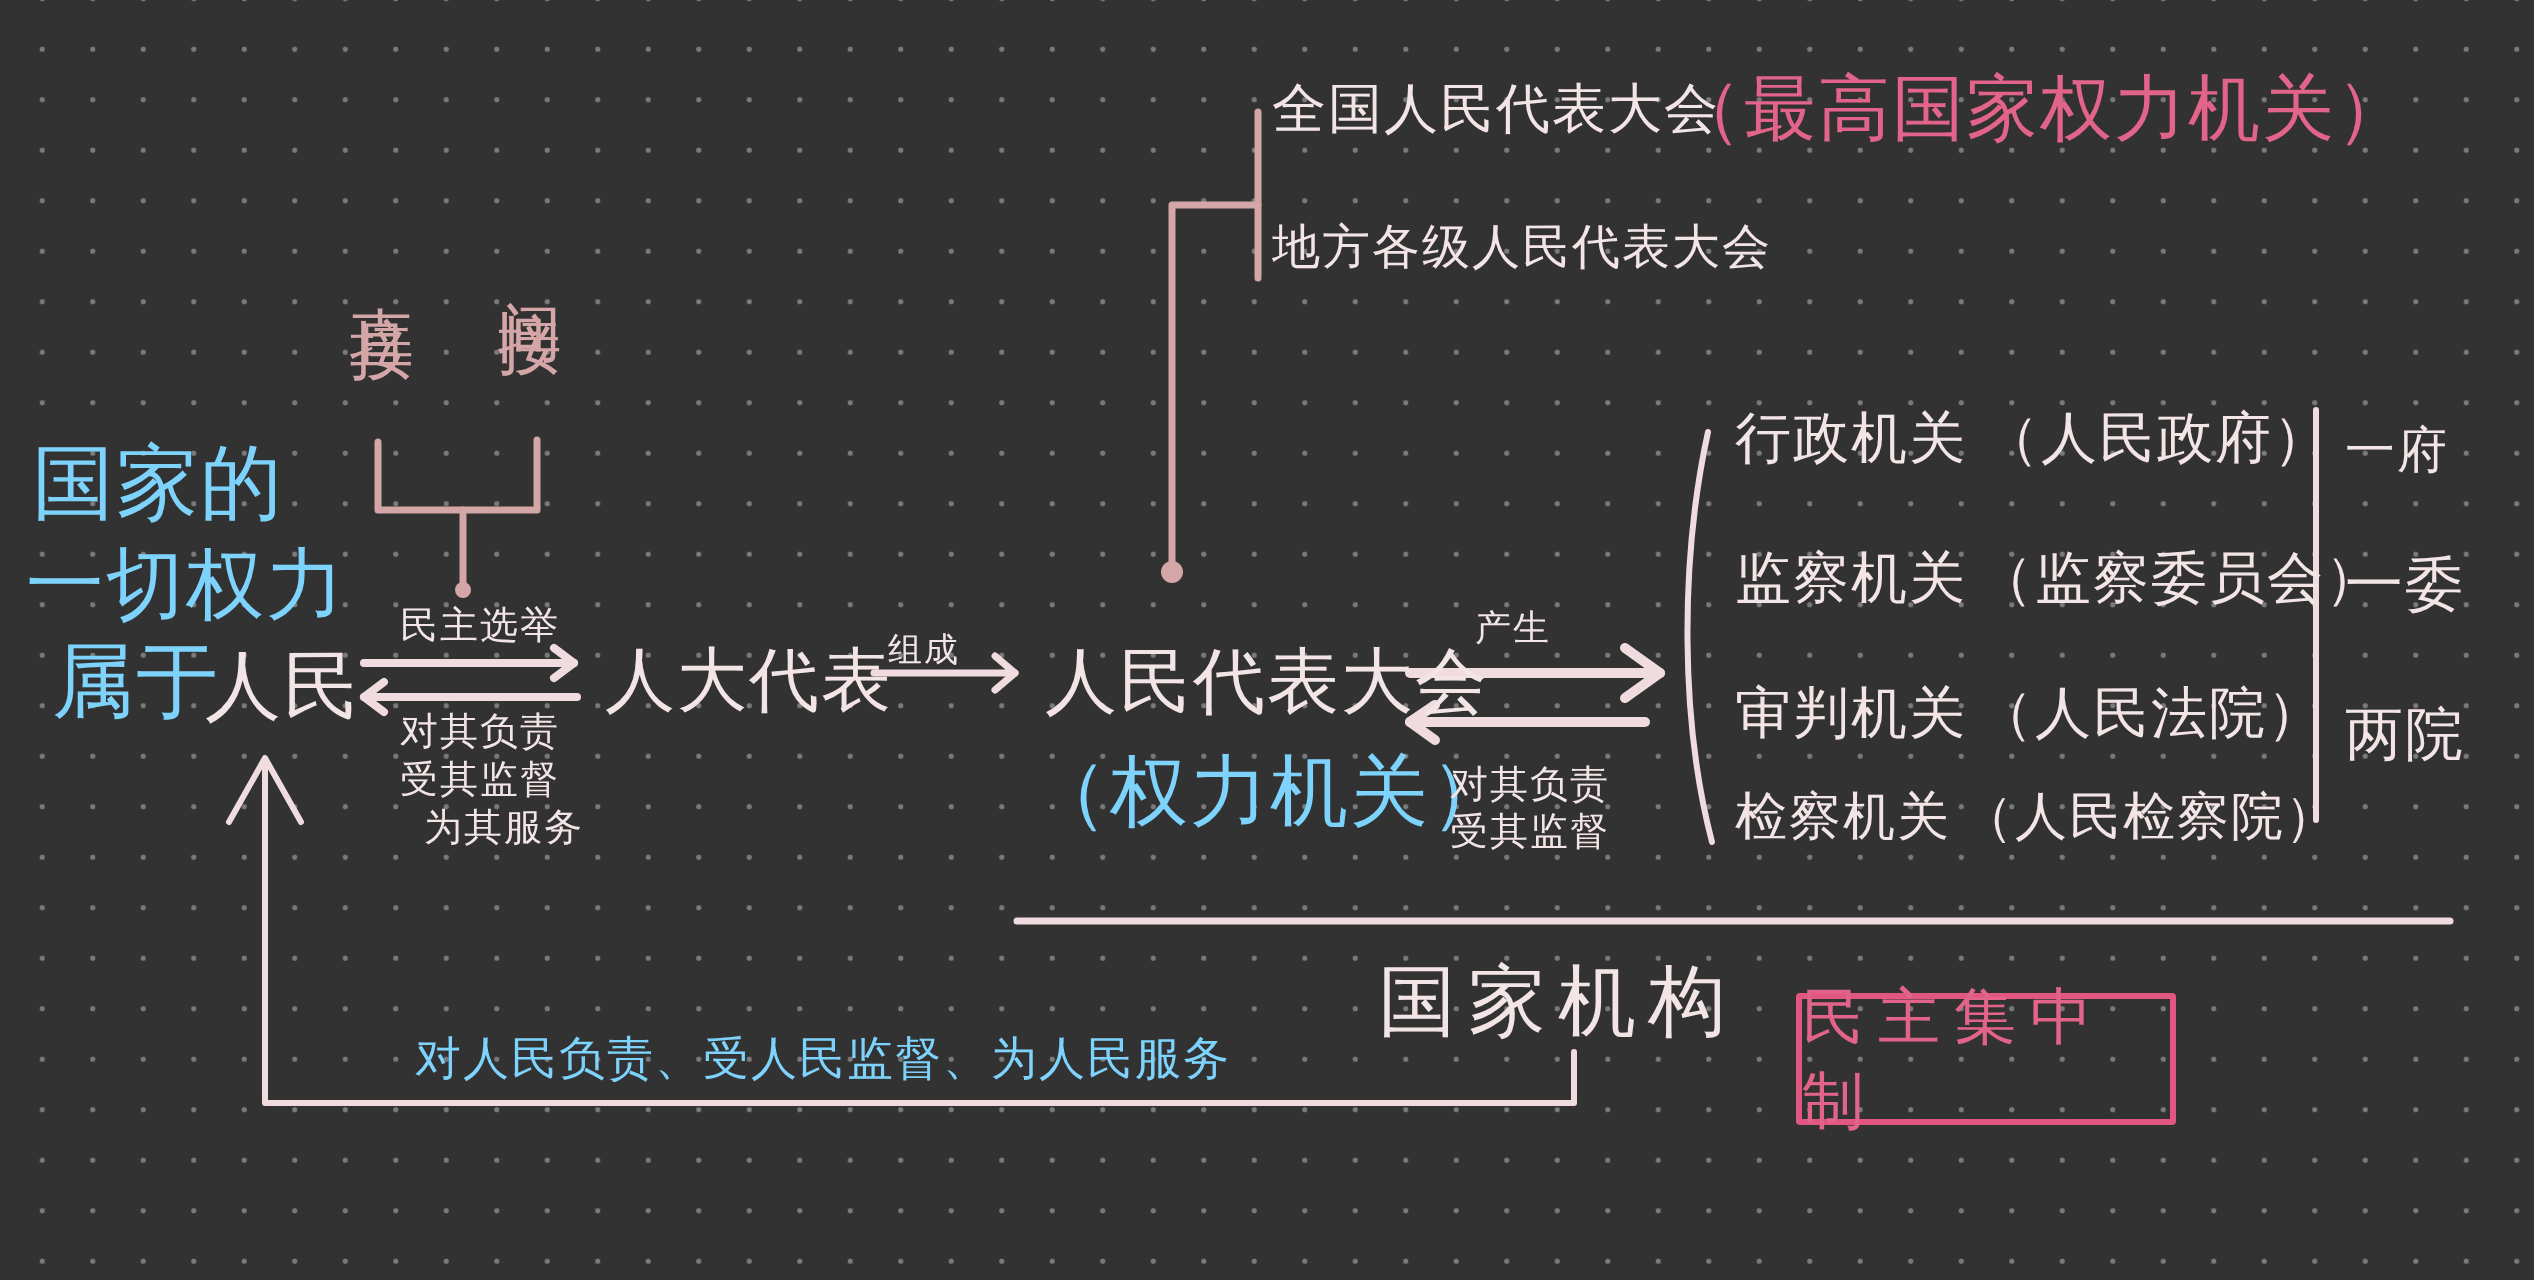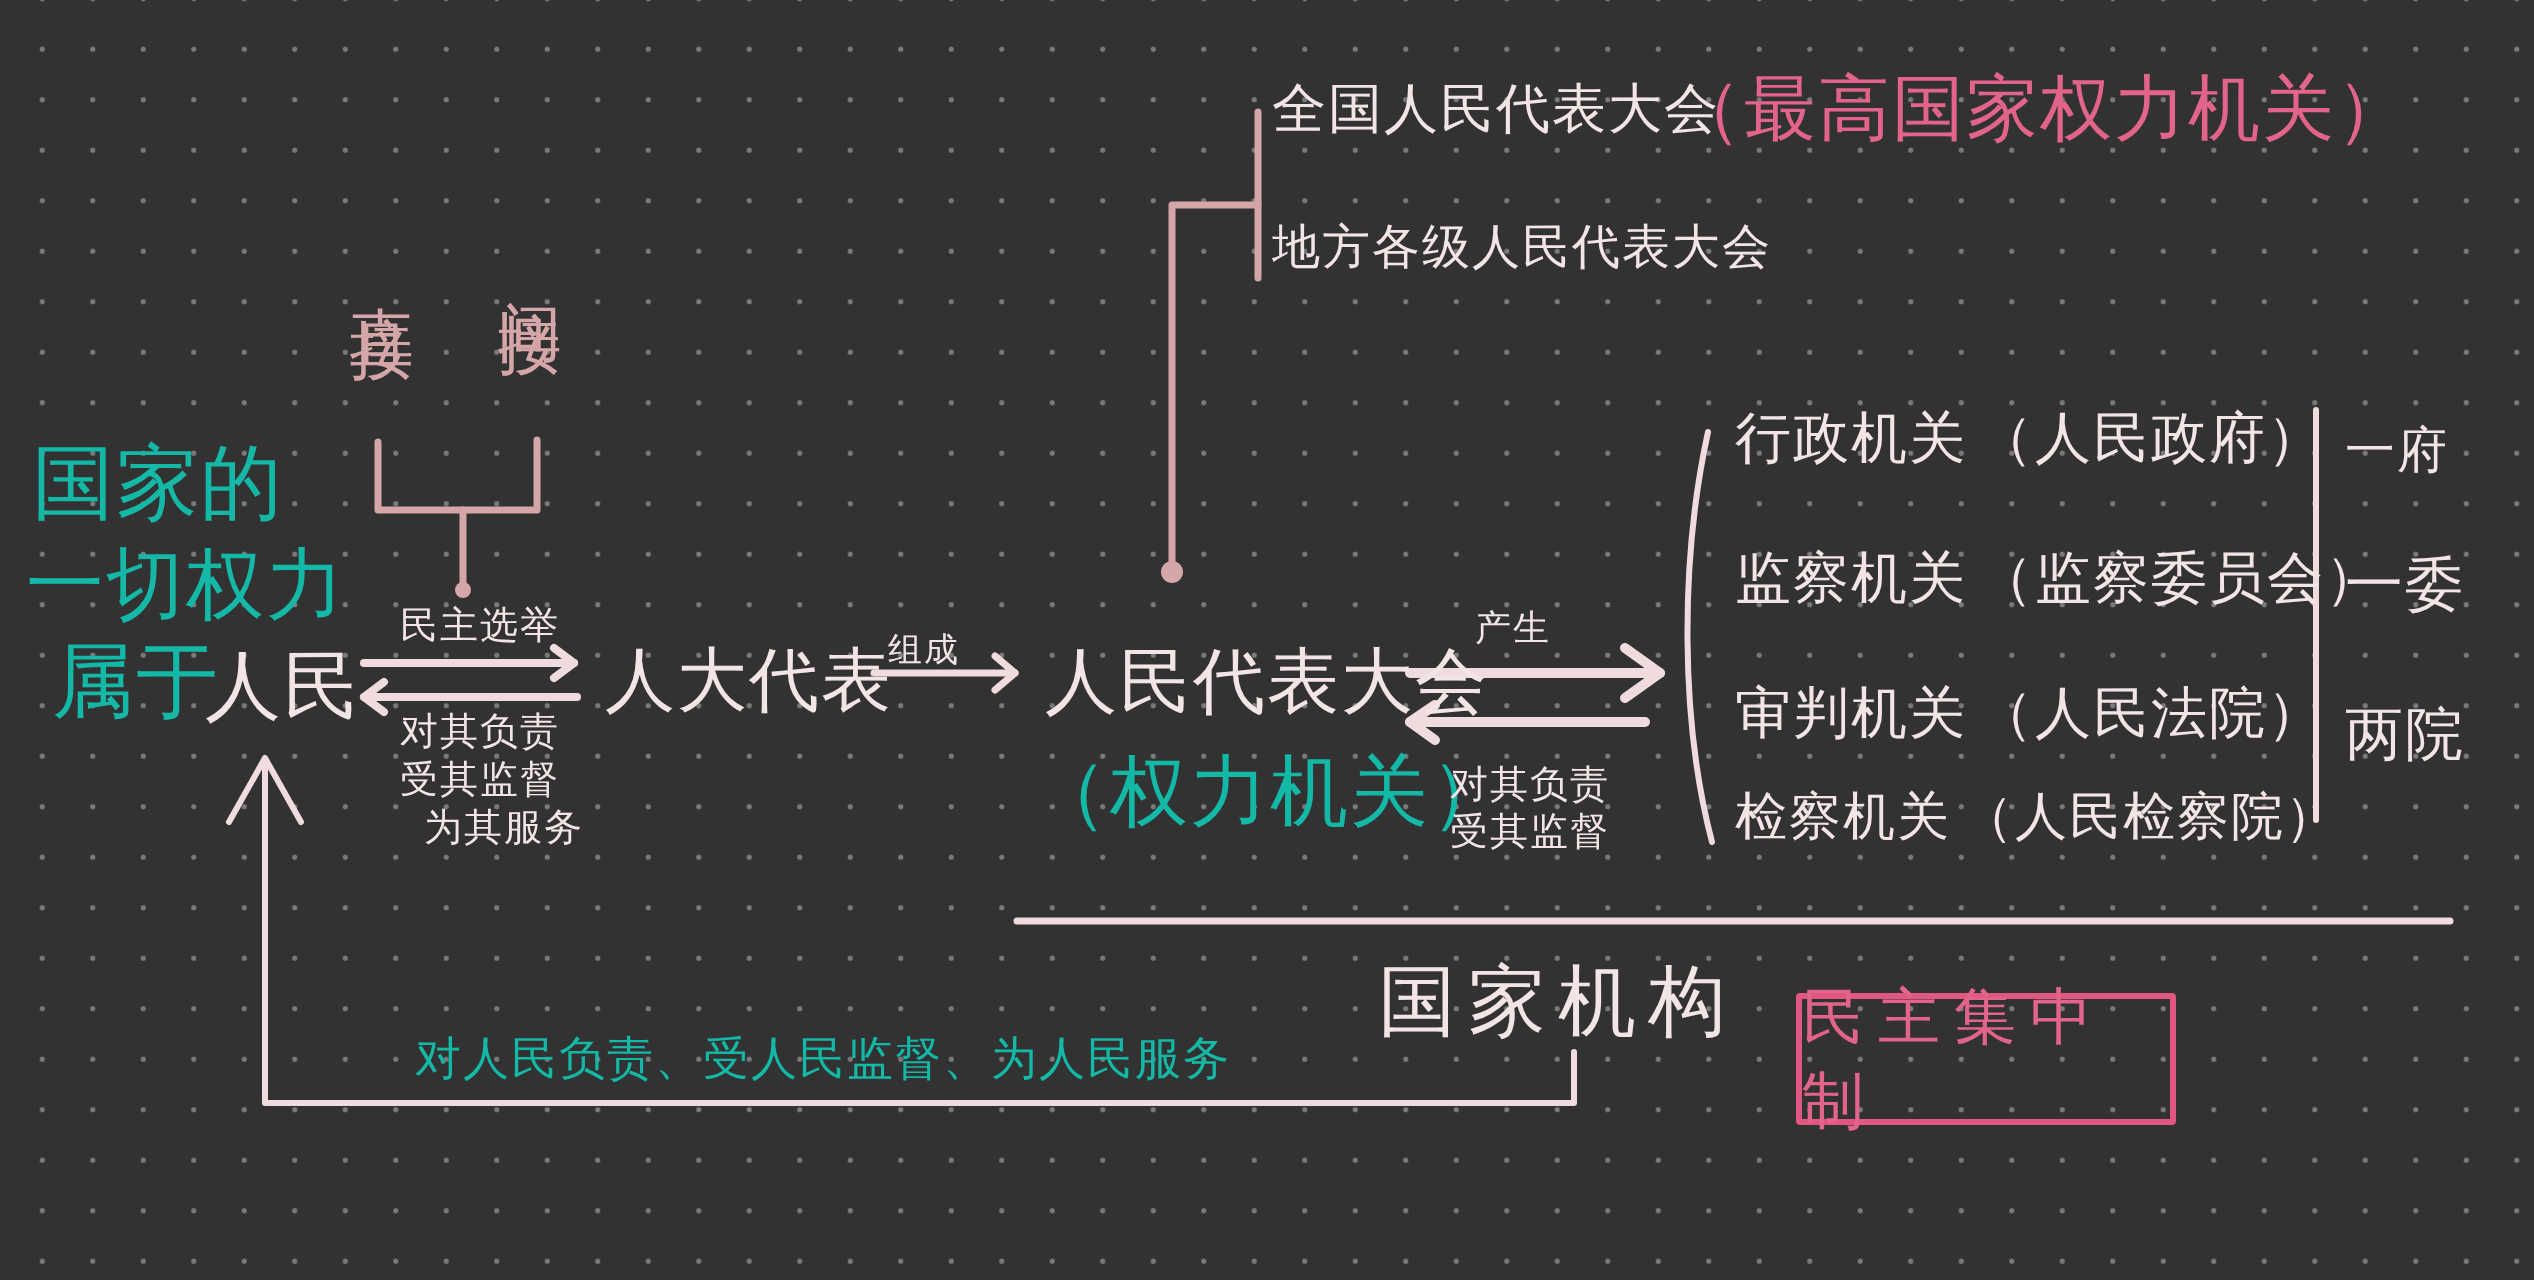--- a/index.html
+++ b/index.html
@@ -31,21 +31,21 @@
   }
   .t {
     position: absolute;
     white-space: nowrap;
     line-height: 1;
     font-family: "DejaVu Sans", sans-serif;
     font-weight: 300;
     letter-spacing: 2px;
   }
   .white { color: #f3e4e6; }
-  .rose  { color: #14b8a6; }
+  .rose  { color: #7dd3fc; }
   .mauve { color: #d5a6a8; }
   .hot   { color: #e2648a; }
 
   .vertical {
     writing-mode: vertical-rl;
     text-orientation: upright;
     letter-spacing: 10px;
   }
 
   .box-dmc {
@@ -140,21 +140,21 @@
 <div class="t white" style="left:888px; top:632px; font-size:34px;">组成</div>
 
 <div class="t white" style="left:1045px; top:645px; font-size:72px;">人民代表大会</div>
 <div class="t rose" style="left:1030px; top:752px; font-size:78px;">（权力机关）</div>
 
 <div class="t white" style="left:1475px; top:610px; font-size:36px;">产生</div>
 <div class="t white" style="left:1450px; top:765px; font-size:38px;">对其负责</div>
 <div class="t white" style="left:1450px; top:812px; font-size:38px;">受其监督</div>
 
 <div class="t white" style="left:1735px; top:410px; font-size:56px;">
-  <span>行政机关</span><span style="margin-left:10px;">（人民政府）</span>
+  <span>行政机关</span><span style="margin-left:16px;">（人民政府）</span>
 </div>
 <div class="t white" style="left:1735px; top:550px; font-size:56px;">
   <span>监察机关</span><span style="margin-left:10px;">（监察委员会）</span>
 </div>
 <div class="t white" style="left:1735px; top:685px; font-size:56px;">
   <span>审判机关</span><span style="margin-left:10px;">（人民法院）</span>
 </div>
 <div class="t white" style="left:1735px; top:790px; font-size:52px;">
   <span>检察机关</span><span style="margin-left:10px;">（人民检察院）</span>
 </div>

